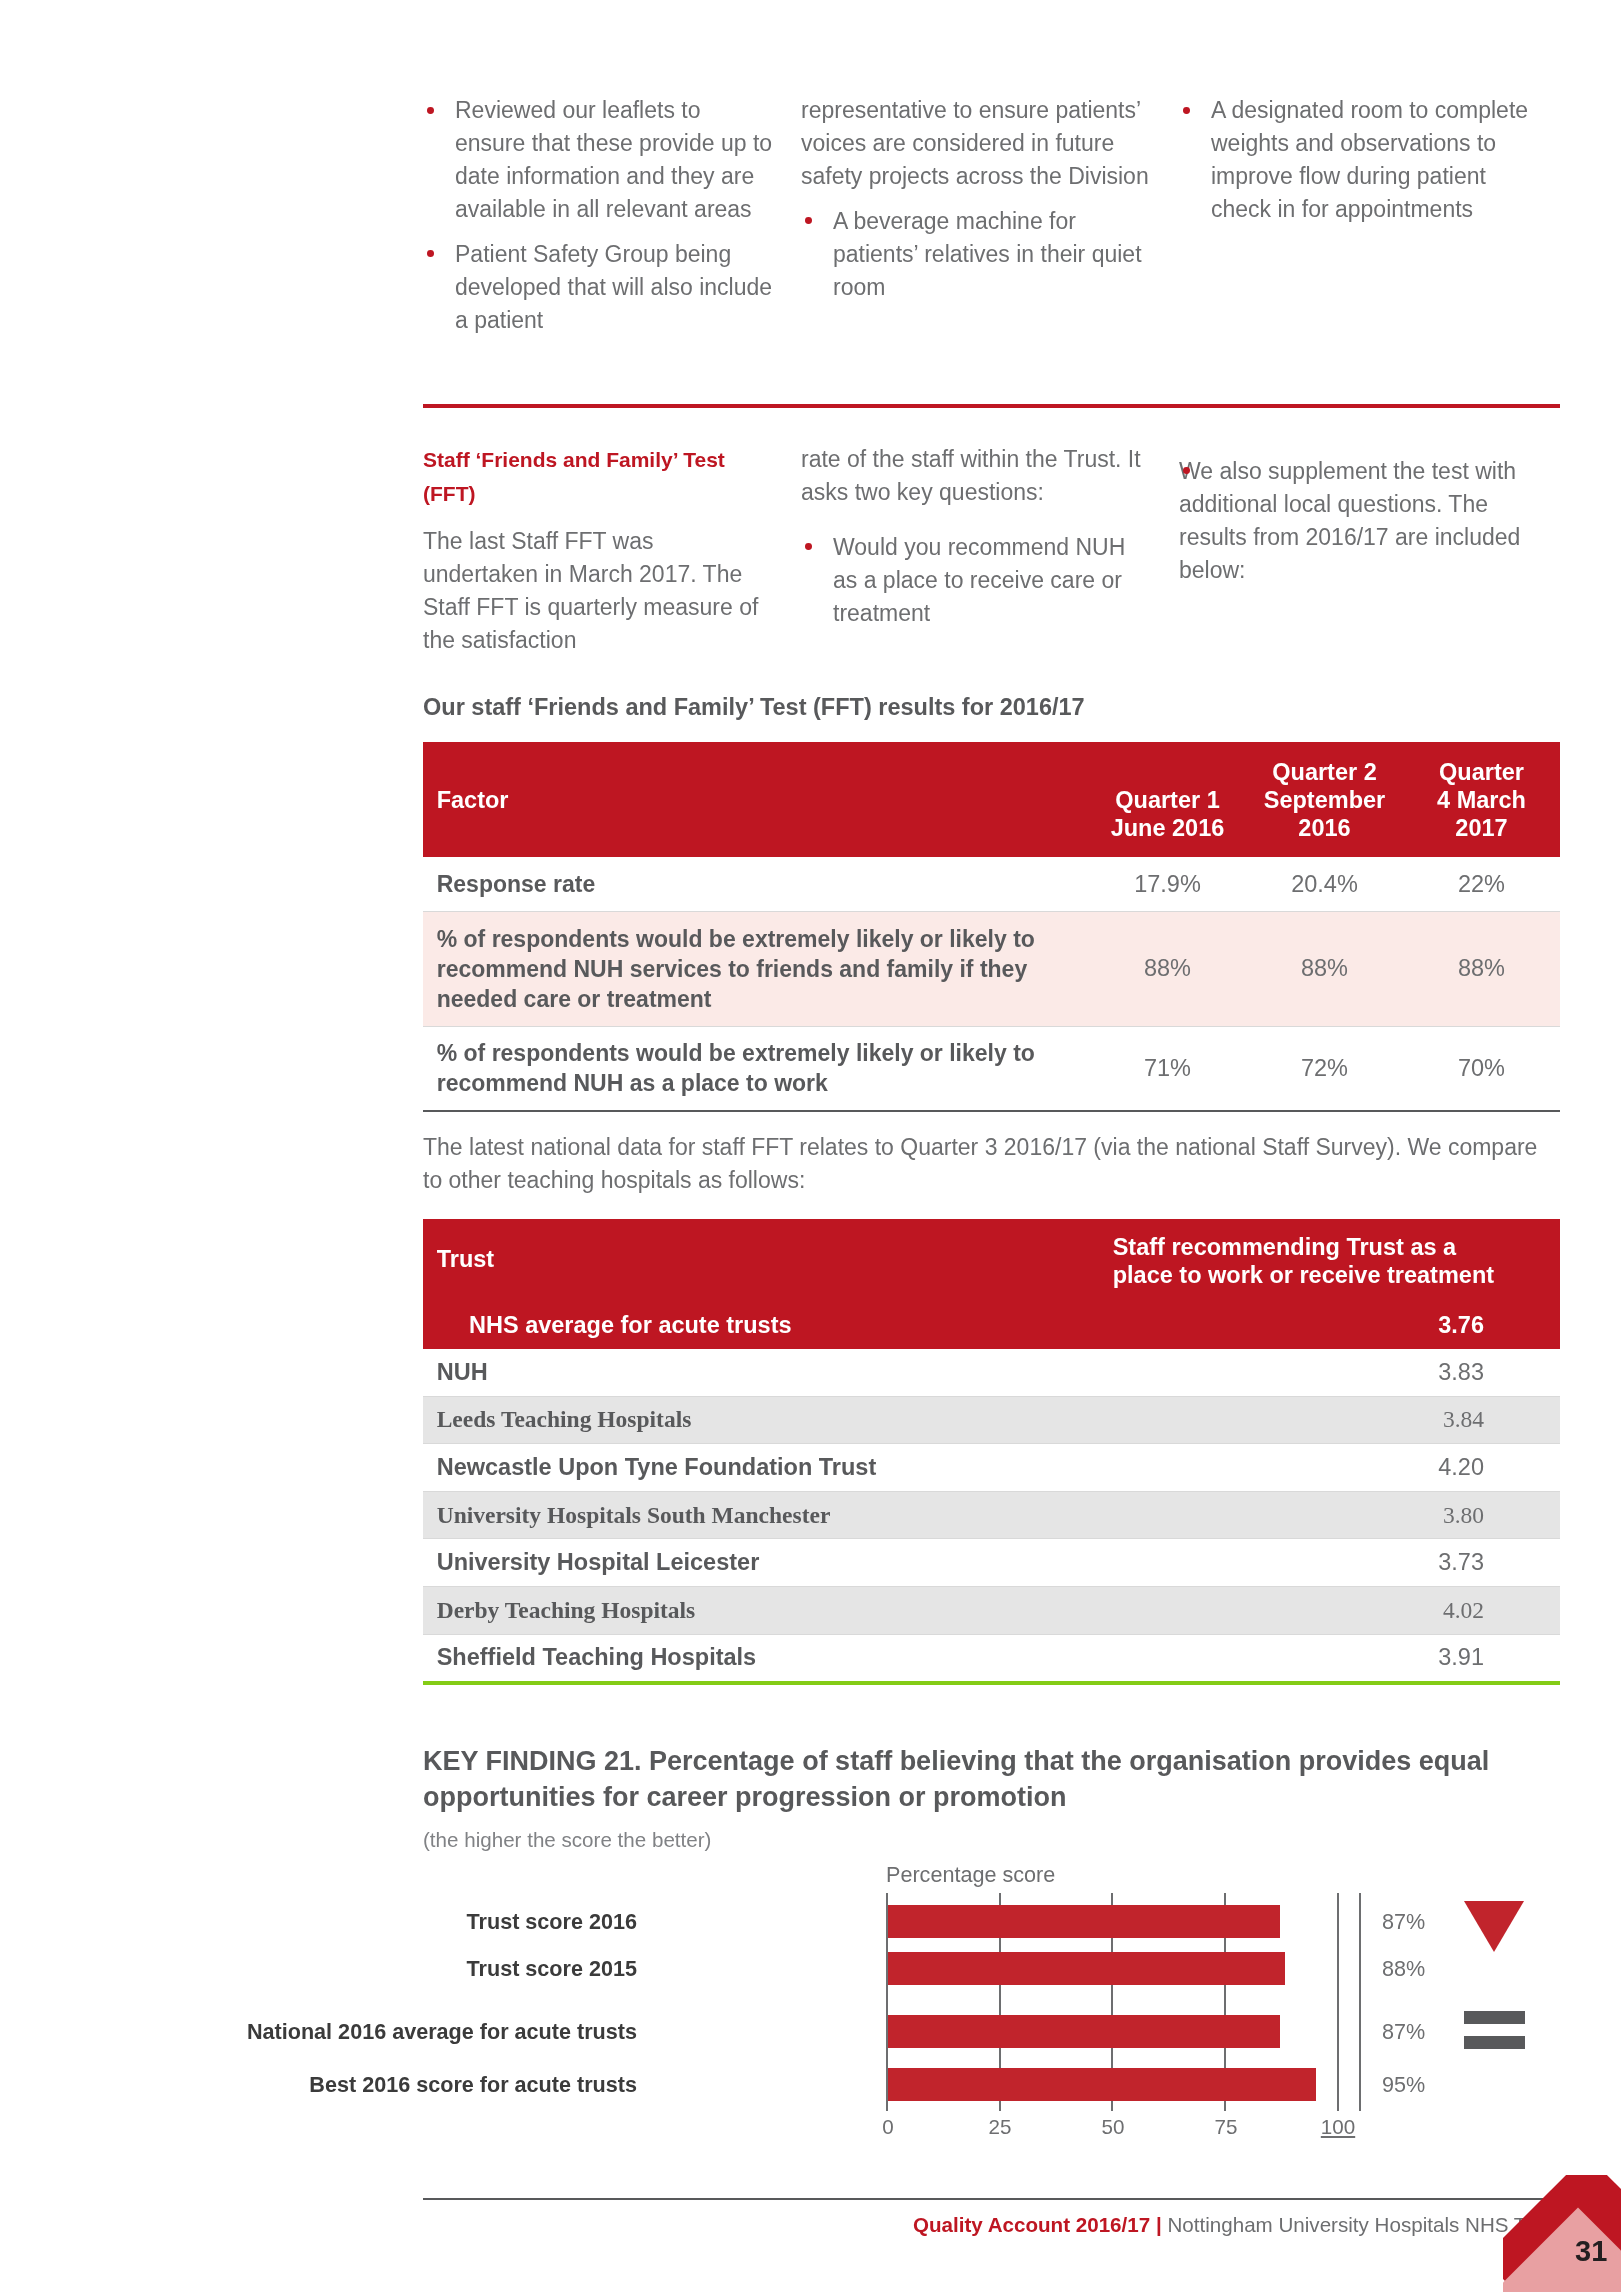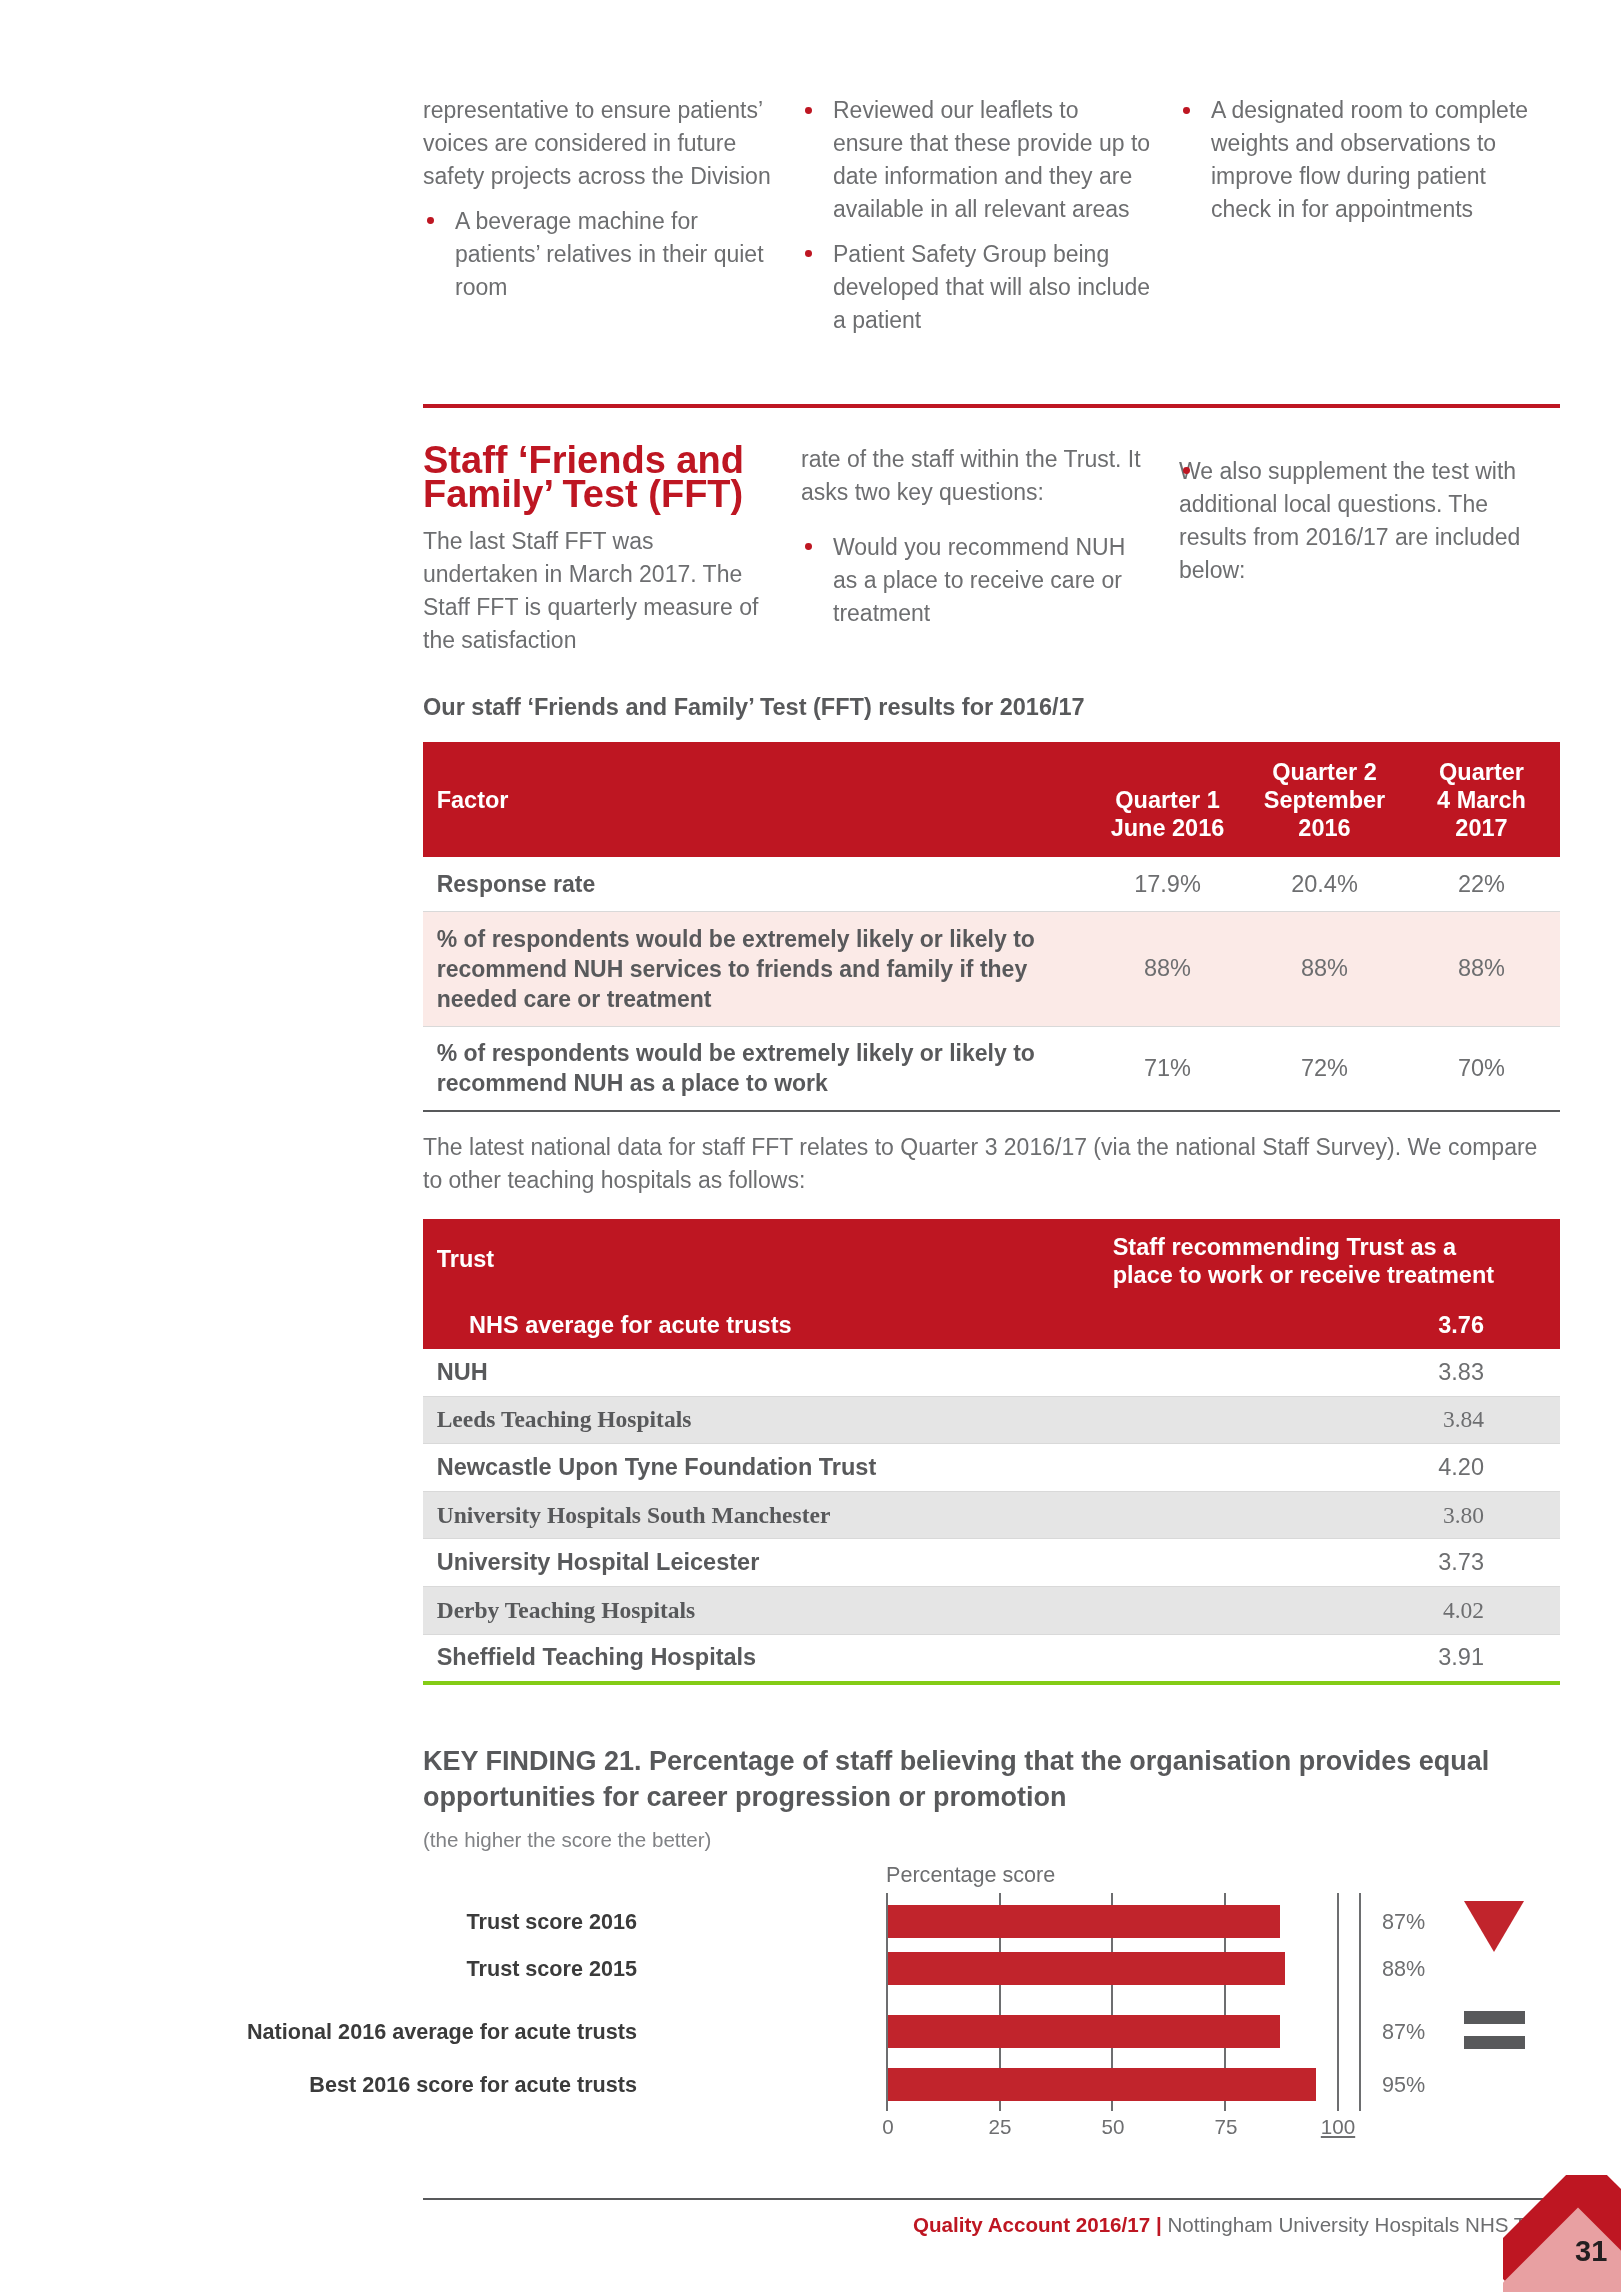--- a/index.html
+++ b/index.html
@@ -62,21 +62,21 @@
     left: 423px;
     width: 1137px;
     height: 3.9px;
     background: #be1622;
   }
 
   
   .sec-head {
     font-family: "Liberation Sans", sans-serif;
     font-weight: bold;
-    font-size: 38px;
+    font-size: 21px;
     line-height: 34px;
     color: #be1622;
   }
 
   
   .tbl-caption {
     font-family: "Liberation Sans", sans-serif;
     font-weight: bold;
     font-size: 23.5px;
     color: #58595b;
@@ -327,40 +327,40 @@
     color: #231f20;
     z-index: 5;
   }
 </style>
 </head>
 <body>
 
 <div class="page">
 
   <div class="top-cols">
-
-    <div class="col">
-      <div class="body-text cont-text" style="margin-bottom:11.8px;">representative to ensure patients’ voices are considered in future safety projects across the Division</div>
-      <ul class="bullets">
-        <li>
-          <span class="dot"></span>
-          <span class="body-text">A beverage machine for patients’ relatives in their quiet room</span>
-        </li>
-      </ul>
-    </div>
 
     <div class="col">
       <ul class="bullets">
         <li>
           <span class="dot"></span>
           <span class="body-text">Reviewed our leaflets to ensure that these provide up to date information and they are available in all relevant areas</span>
         </li>
         <li>
           <span class="dot"></span>
           <span class="body-text">Patient Safety Group being developed that will also include a patient</span>
+        </li>
+      </ul>
+    </div>
+
+    <div class="col">
+      <div class="body-text cont-text" style="margin-bottom:11.8px;">representative to ensure patients’ voices are considered in future safety projects across the Division</div>
+      <ul class="bullets">
+        <li>
+          <span class="dot"></span>
+          <span class="body-text">A beverage machine for patients’ relatives in their quiet room</span>
         </li>
       </ul>
     </div>
 
     <div class="col">
       <ul class="bullets">
         <li>
           <span class="dot"></span>
           <span class="body-text">A designated room to complete weights and observations to improve flow during patient check in for appointments</span>
         </li>

